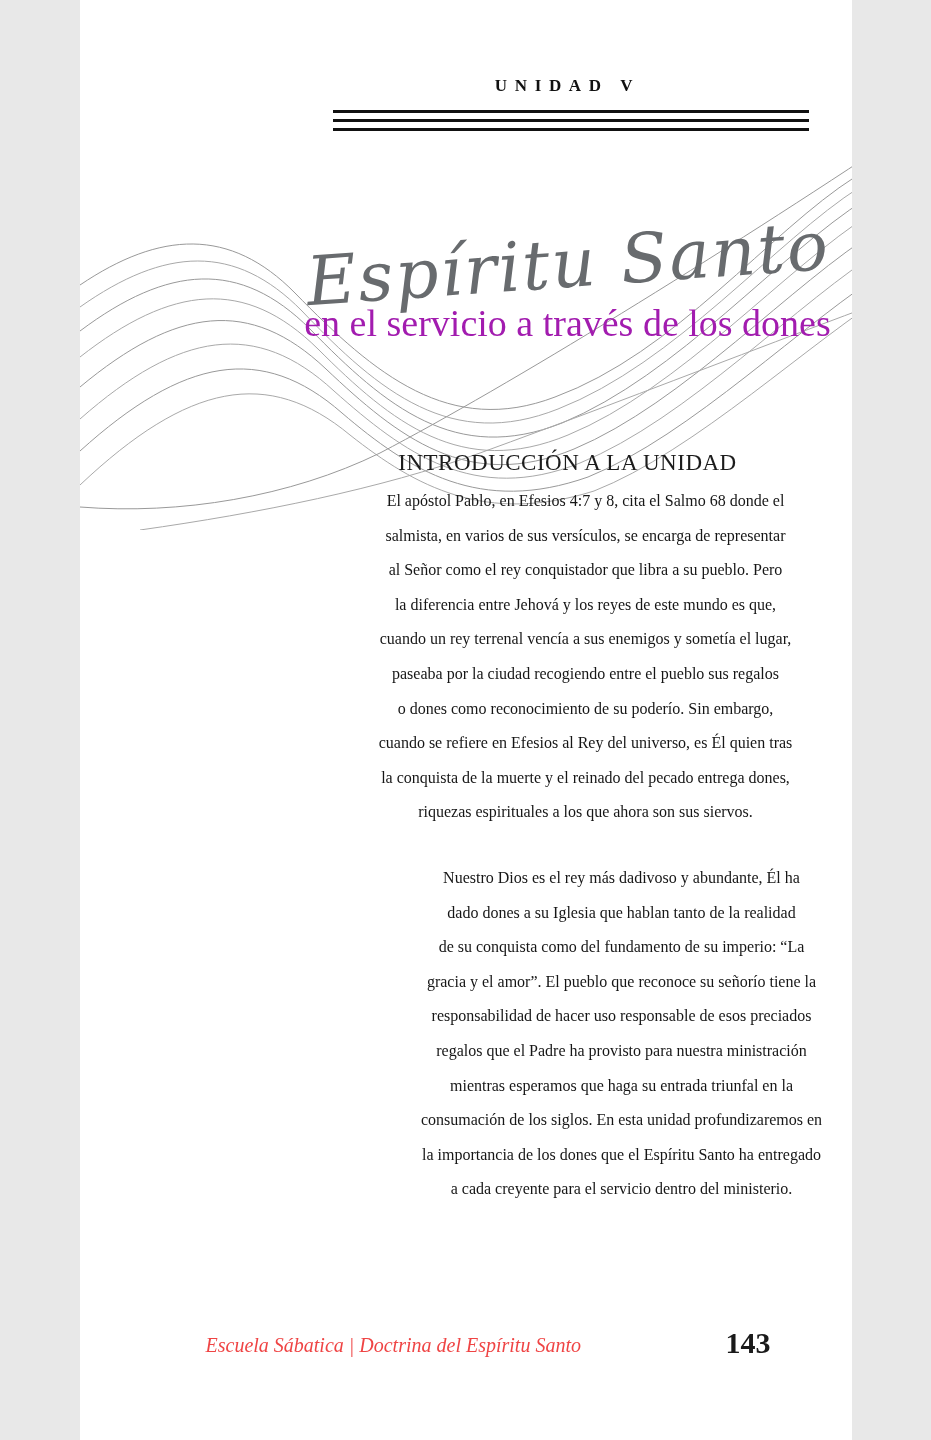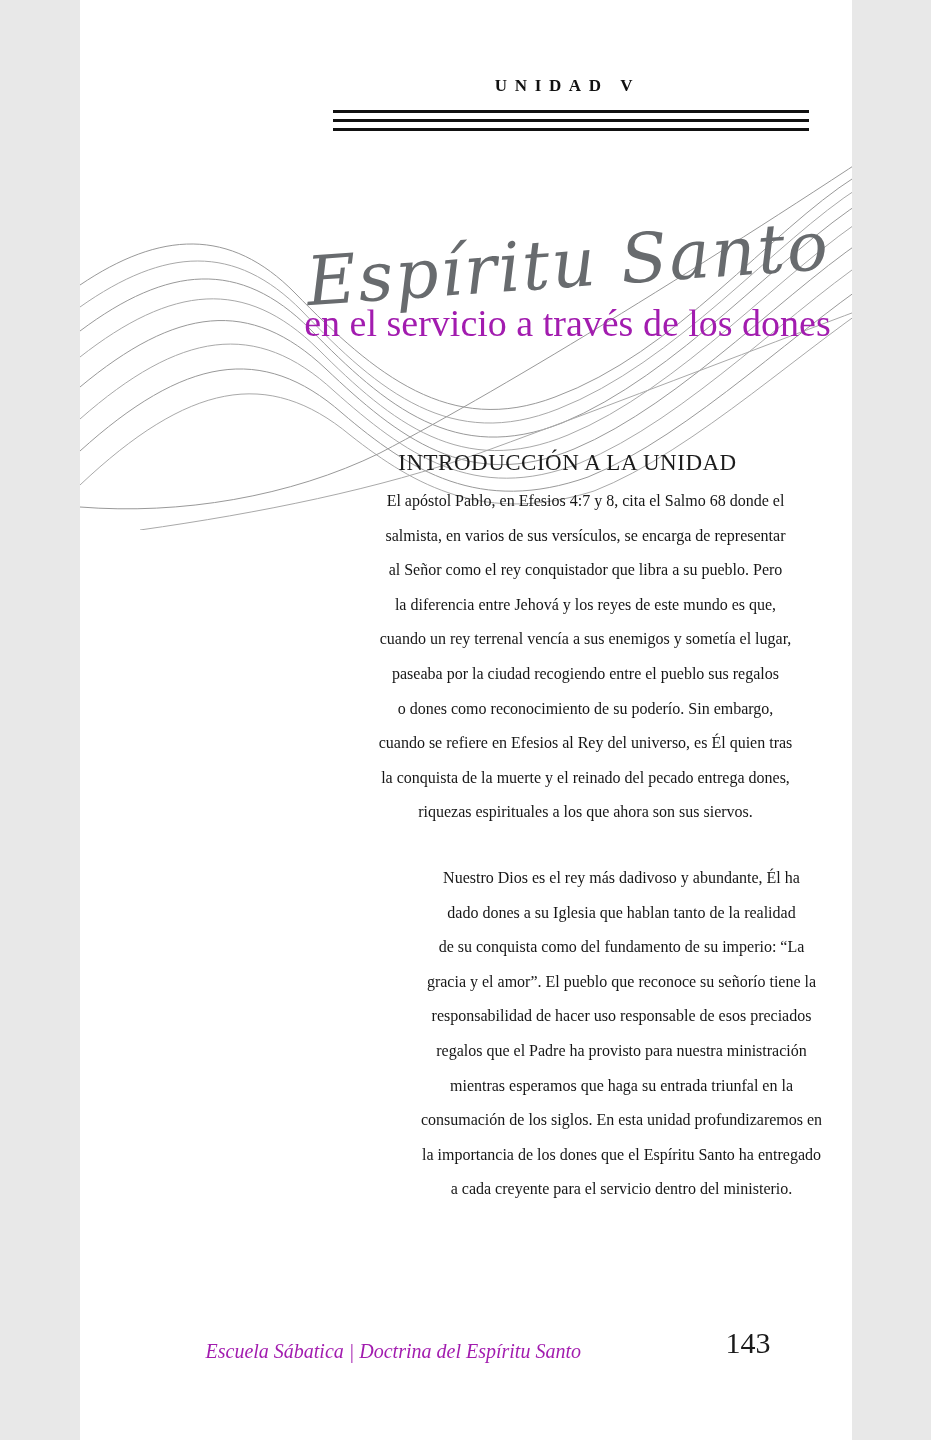--- a/index.html
+++ b/index.html
@@ -77,30 +77,30 @@
     color:#161616;
     z-index:2;
   }
   #intro-paragraph-1{top:484px;}
   #intro-paragraph-2{top:861px;margin-left:36px;}
   #footer-left{
     position:absolute;
     left:126px;top:1334px;
     font-size:20px;
     font-style:italic;
-    color:#a21caf;
+    color:#ef4444;
     z-index:2;
-    margin-top:6px;
   }
   #page-number{
     position:absolute;
     right:81px;top:1326px;
     font-size:30px;
     color:#1a1a1a;
     z-index:2;
+    font-weight:bold;
   }
   svg path{fill:none;stroke-width:1;}
   .wl-a{stroke:#999999;}
   .wl-b{stroke:#a9a9a9;}
 </style>
 </head>
 <body>
 
 <div id="page">
 

